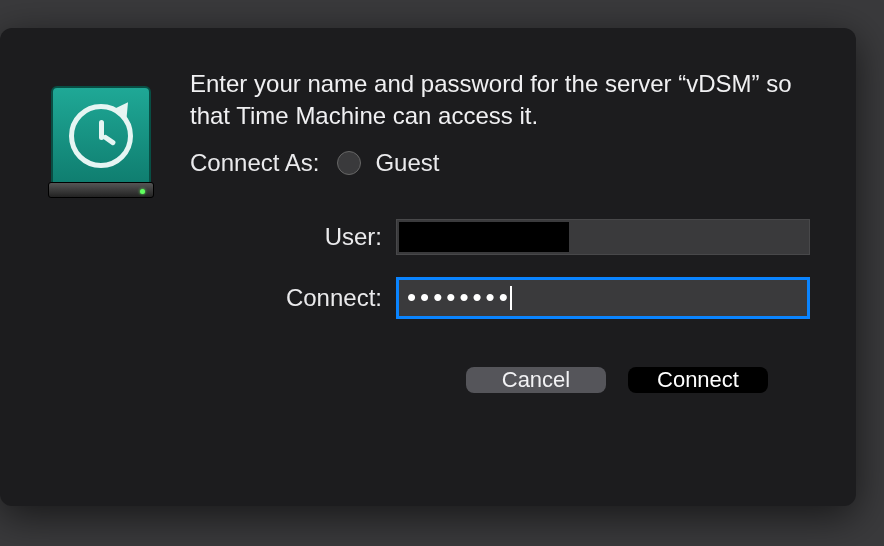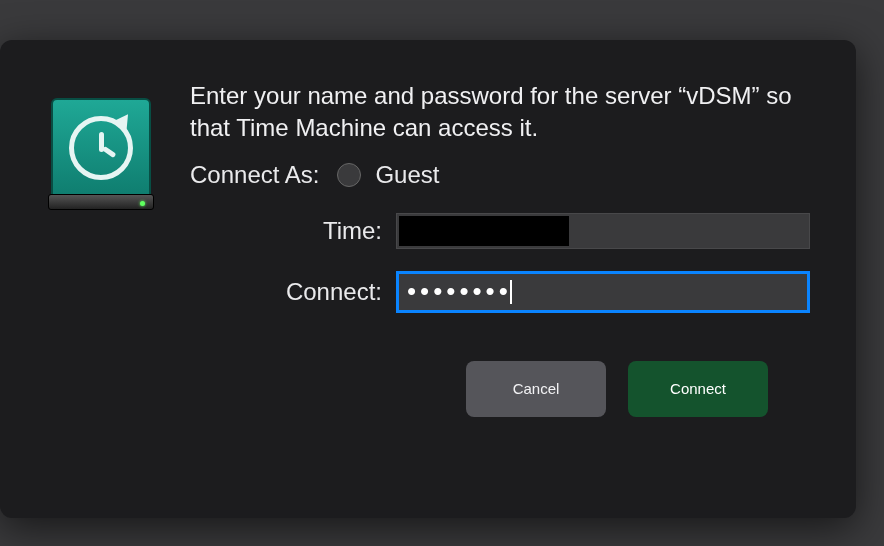--- a/index.html
+++ b/index.html
@@ -18,21 +18,21 @@
     .backdrop {
       position: absolute;
       top: 0;
       left: 0;
       width: 884px;
       height: 546px;
       background: #3a3a3c;
     }
     .dialog {
       position: absolute;
-      top: 40px;
+      top: 28px;
       left: 0;
       width: 856px;
       height: 478px;
       background: #1c1c1e;
       border-radius: 12px;
       box-shadow: 0 10px 40px rgba(0,0,0,0.6);
       padding: 40px 46px 36px 46px;
       display: flex;
       flex-direction: column;
     }
@@ -126,21 +126,21 @@
       font-size: 24px;
       line-height: 1.35;
       color: #f0f0f2;
       margin-bottom: 16px;
     }
     .connect-row {
       display: flex;
       align-items: flex-start;
       gap: 18px;
       font-size: 24px;
-      margin-bottom: 24px;
+      margin-bottom: 42px;
     }
     .connect-label {
       color: #eaeaec;
       white-space: nowrap;
       padding-top: 0;
     }
     .radio-group {
       display: flex;
       flex-direction: column;
       gap: 14px;
@@ -198,33 +198,33 @@
     }
     .button-row {
       display: flex;
       justify-content: flex-end;
       gap: 22px;
       margin-top: 26px;
       padding-right: 42px;
     }
     .btn {
       min-width: 140px;
-      height: 56px;
+      height: 26px;
       border-radius: 8px;
       border: none;
-      font-size: 15px;
+      font-size: 22px;
       cursor: pointer;
       padding: 0 24px;
     }
     .btn-secondary {
       background: #55555a;
       color: #f2f2f4;
     }
     .btn-primary {
-      background: #14532d;
+      background: #000000;
       color: #fff;
     }
     .name-redact {
       width: 170px;
       height: 30px;
       background: #000;
       margin-left: 0;
     }
     .name-wrap {
       flex: 1;
@@ -283,21 +283,21 @@
             <span class="radio-circle"></span>
             <span class="radio-text">Guest</span>
           </div>
         </div>
       </div>
     </div>
   </div>
 
   <div class="form-area">
     <div class="field-row">
-      <div class="field-label">Time:</div>
+      <div class="field-label">User:</div>
       <div class="name-wrap">
         <div class="name-redact"></div>
       </div>
     </div>
     <div class="field-row">
       <div class="field-label">Connect:</div>
       <div class="pw-wrap">
         <span class="password-dots">••••••••</span>
         <span class="caret"></span>
       </div>

